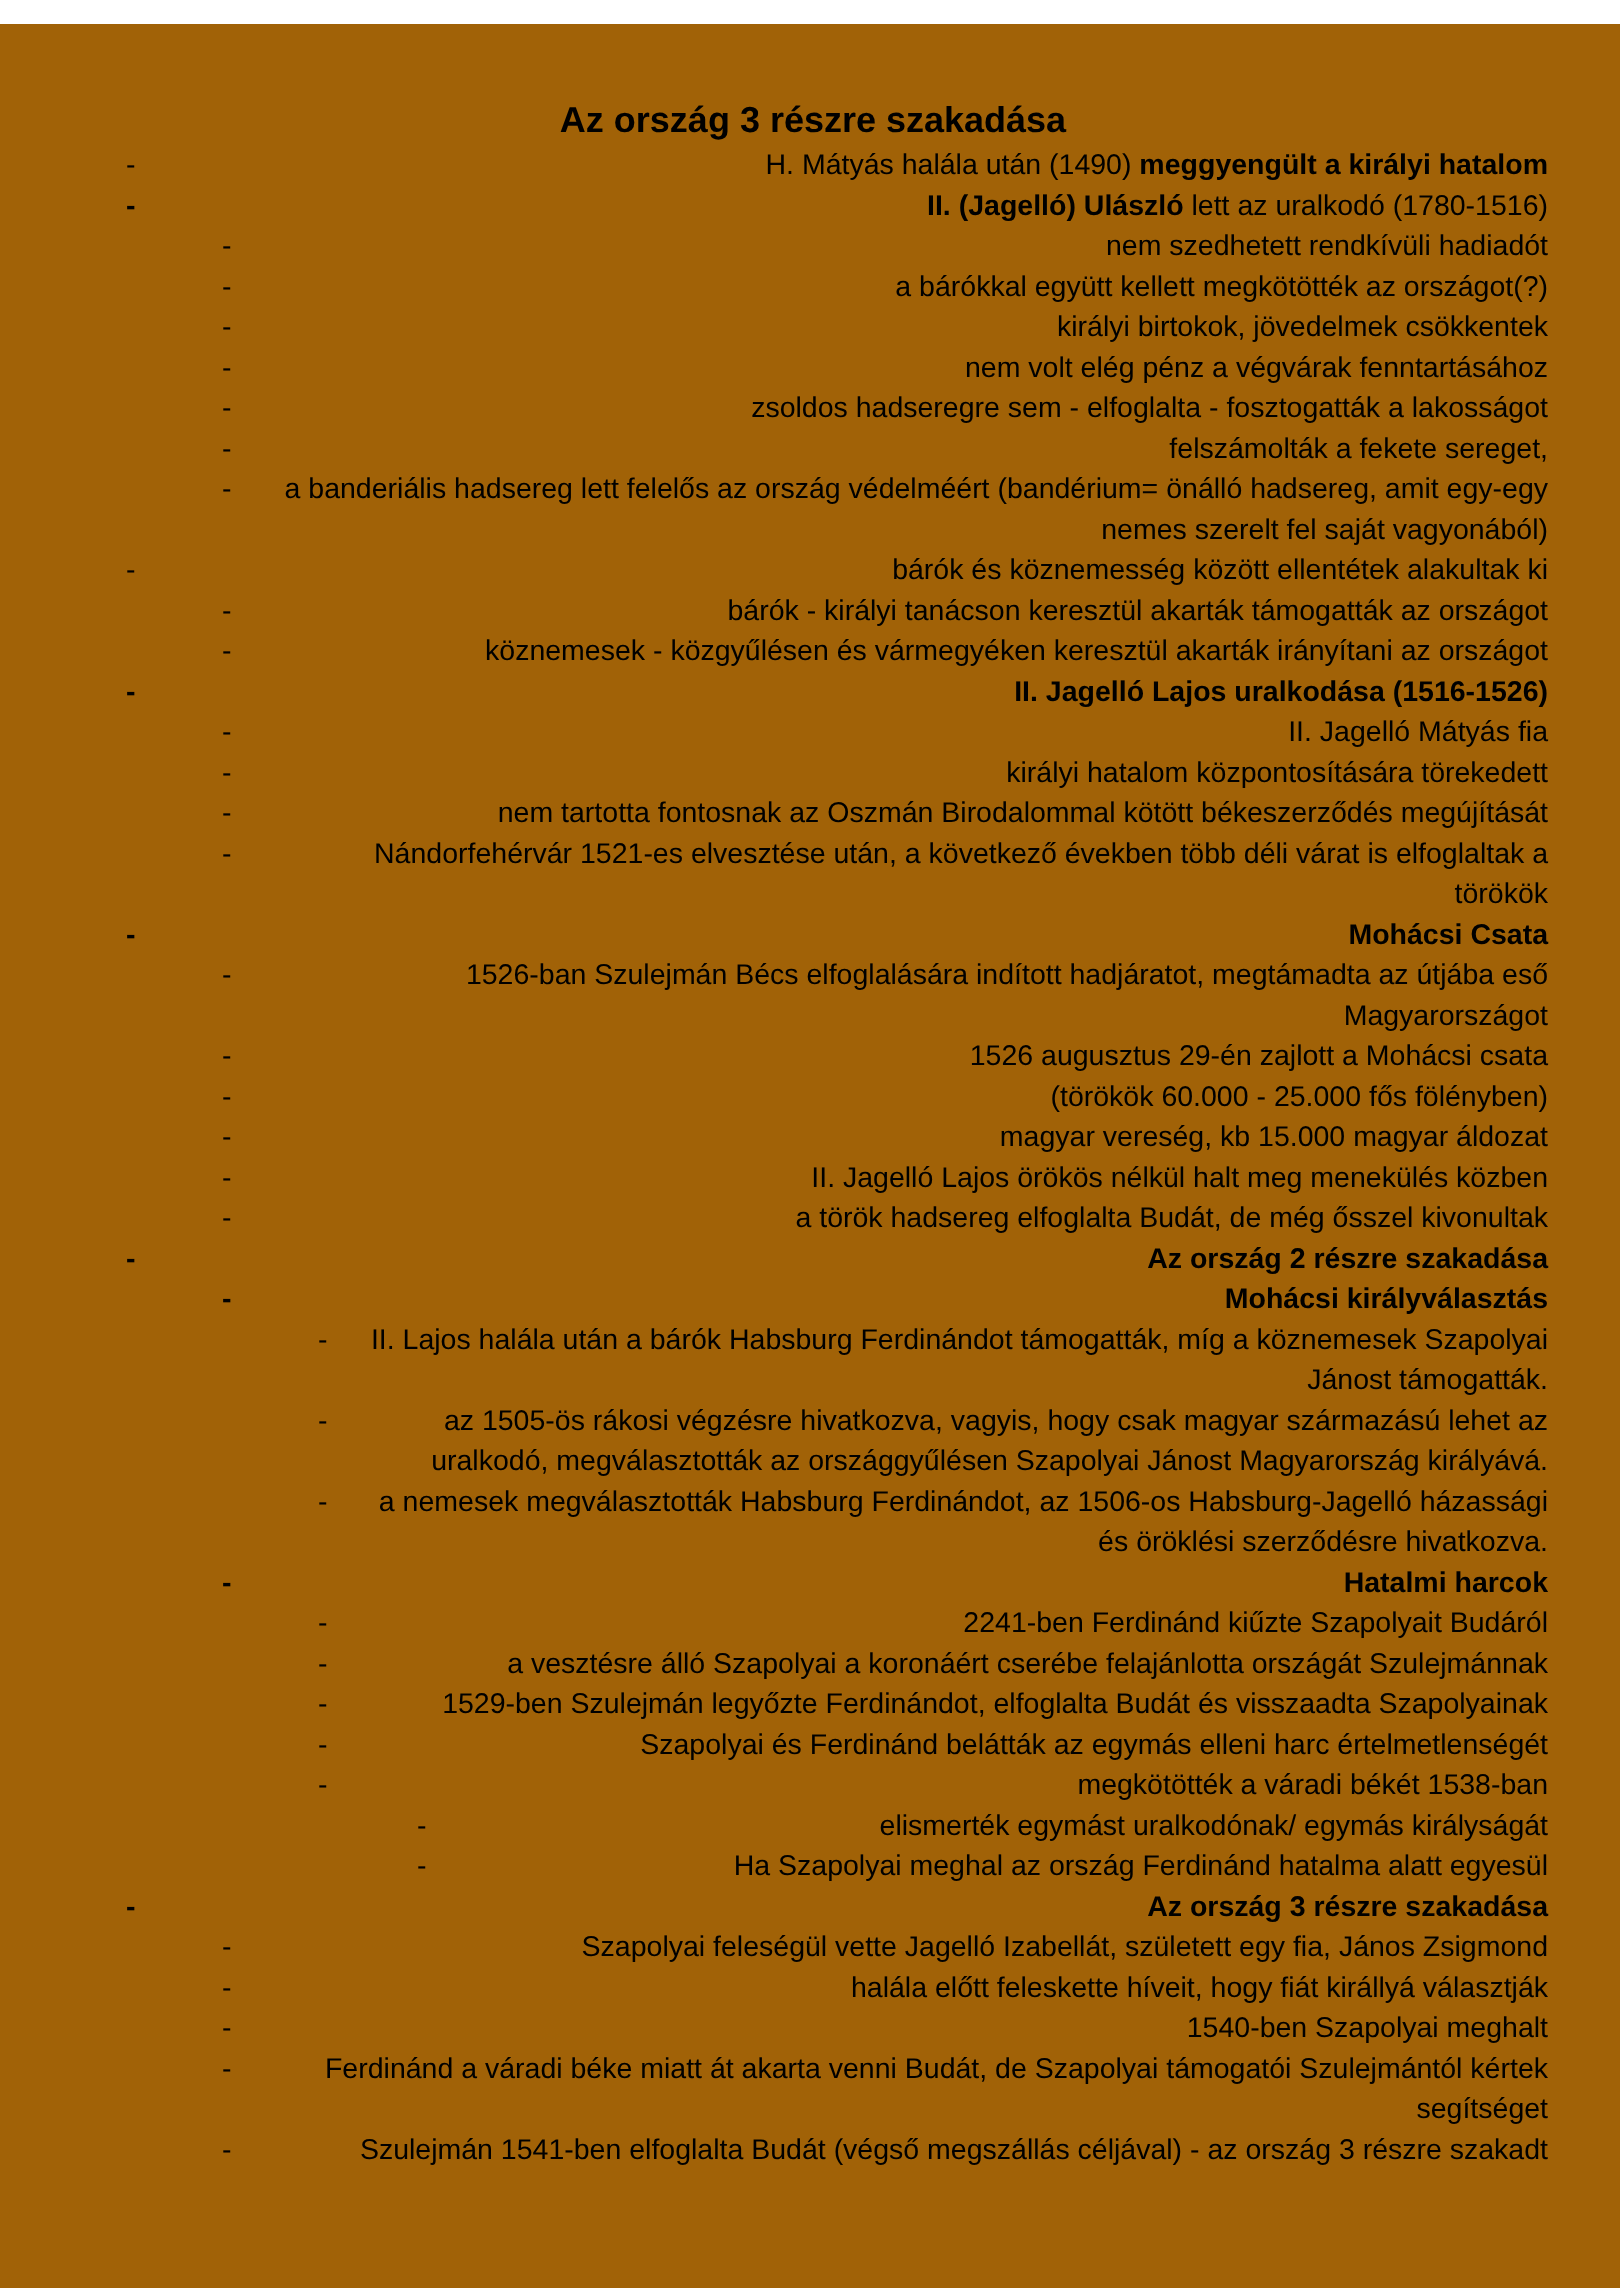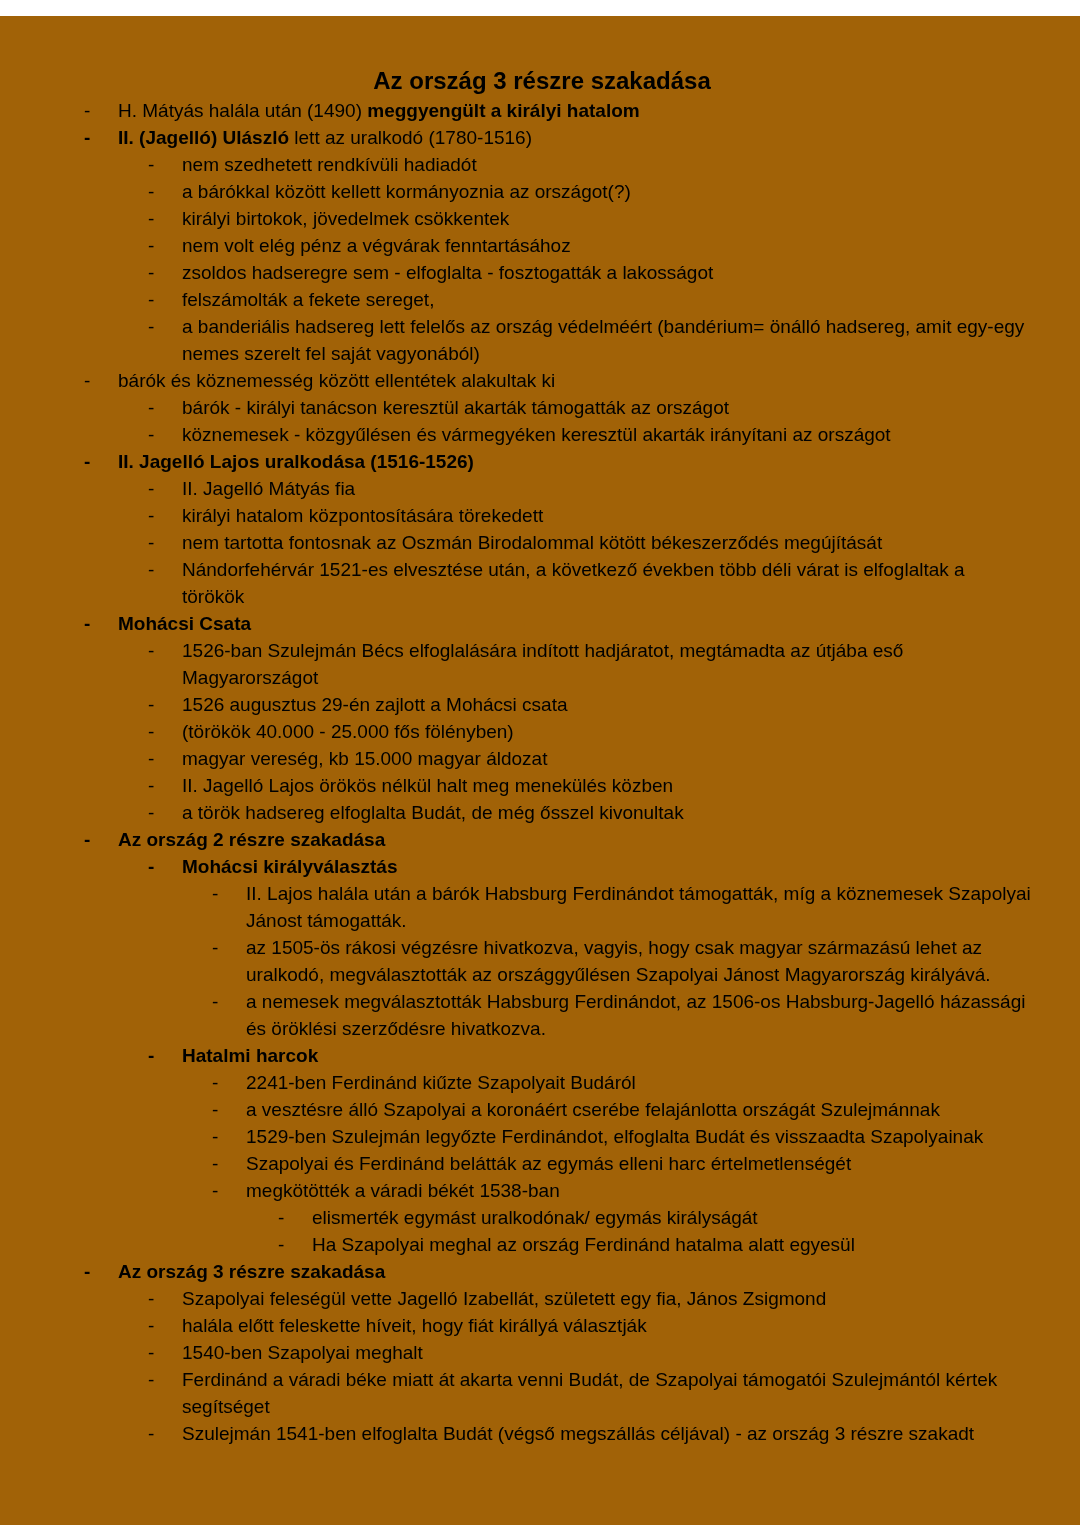--- a/index.html
+++ b/index.html
@@ -34,21 +34,21 @@
   .li {
     display: flex;
     align-items: flex-start;
     font-size: 19px;
     line-height: 27px;
   }
   .li .marker {
     flex: 0 0 34px;
     width: 34px;
   }
-  .li .text { flex: 1 1 auto; }
+  .li .text { flex: 1 1 auto; text-align: right; }
   .level-1 { margin-left: 32px; }
   .level-2 { margin-left: 96px; }
   .level-3 { margin-left: 160px; }
   .level-4 { margin-left: 226px; }
   .bold { font-weight: 700; }
 </style>
 </head>
 <body>
 
 <div class="page">
@@ -61,21 +61,21 @@
       <div class="li level-1">
         <span class="marker bold">-</span>
         <span class="text"><span class="bold">II. (Jagelló) Ulászló</span><span> lett az uralkodó (1780-1516)</span></span>
       </div>
       <div class="li level-2">
         <span class="marker">-</span>
         <span class="text"><span>nem szedhetett rendkívüli hadiadót</span></span>
       </div>
       <div class="li level-2">
         <span class="marker">-</span>
-        <span class="text"><span>a bárókkal között kellett kormányoznia az országot(?)</span></span>
+        <span class="text"><span>a bárókkal együtt kellett megkötötték az országot(?)</span></span>
       </div>
       <div class="li level-2">
         <span class="marker">-</span>
         <span class="text"><span>királyi birtokok, jövedelmek csökkentek</span></span>
       </div>
       <div class="li level-2">
         <span class="marker">-</span>
         <span class="text"><span>nem volt elég pénz a végvárak fenntartásához</span></span>
       </div>
       <div class="li level-2">
@@ -129,21 +129,21 @@
       <div class="li level-2">
         <span class="marker">-</span>
         <span class="text"><span>1526-ban Szulejmán Bécs elfoglalására indított hadjáratot, megtámadta az útjába eső Magyarországot</span></span>
       </div>
       <div class="li level-2">
         <span class="marker">-</span>
         <span class="text"><span>1526 augusztus 29-én zajlott a Mohácsi csata</span></span>
       </div>
       <div class="li level-2">
         <span class="marker">-</span>
-        <span class="text"><span>(törökök 40.000 - 25.000 fős fölényben)</span></span>
+        <span class="text"><span>(törökök 60.000 - 25.000 fős fölényben)</span></span>
       </div>
       <div class="li level-2">
         <span class="marker">-</span>
         <span class="text"><span>magyar vereség, kb 15.000 magyar áldozat</span></span>
       </div>
       <div class="li level-2">
         <span class="marker">-</span>
         <span class="text"><span>II. Jagelló Lajos örökös nélkül halt meg menekülés közben</span></span>
       </div>
       <div class="li level-2">

